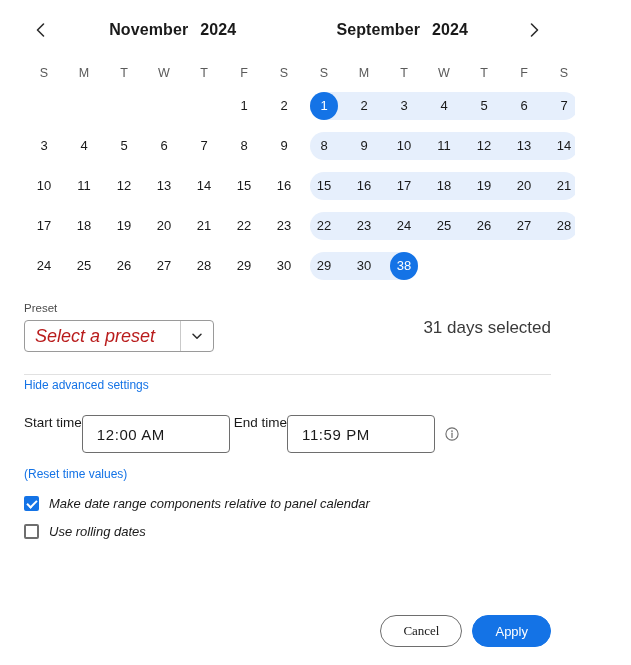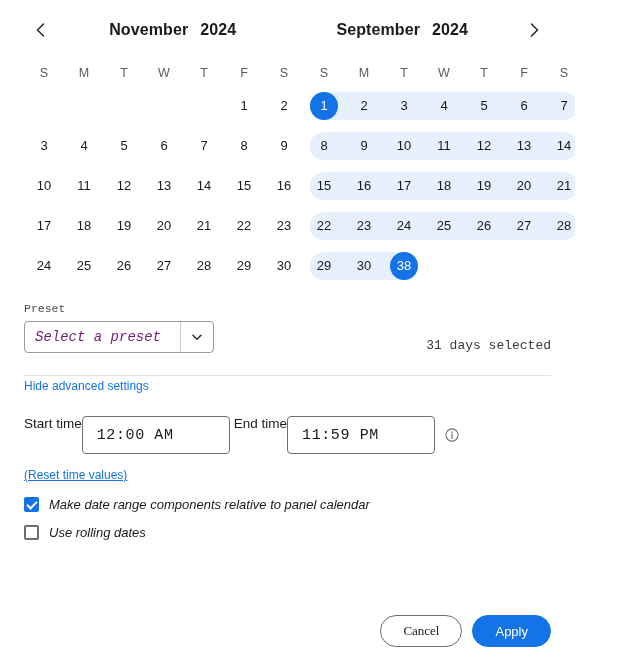--- a/index.html
+++ b/index.html
@@ -109,50 +109,49 @@
     background: #1473e6;
     color: #ffffff;
     font-weight: normal;
   }
 
   
   .preset-row {
     margin-top: 16px;
     padding: 0 24px;
     display: flex;
-    align-items: flex-end;
+    align-items: center;
     justify-content: space-between;
-    font-family: Liberation Mono, monospace;
   }
   .preset-label {
     font-size: 11.5px;
     color: #4b4b4b;
     margin-bottom: 6px;
   }
   .days-selected {
-    font-size: 13px;
+    font-size: 17px;
     color: #3a3a3a;
     padding-top: 2px;
   }
   .select-box {
     width: 190px;
     height: 32px;
     border: 1px solid #9a9a9a;
     border-radius: 4px;
     display: flex;
     align-items: center;
     box-sizing: border-box;
     background: #fff;
   }
   .select-value {
     flex: 1;
     padding: 0 10px;
-    font-size: 14px;
+    font-size: 18px;
     font-style: italic;
-    color: #701a75;
+    color: #b91c1c;
   }
   .select-caret {
     width: 32px;
     height: 30px;
     border-left: 1px solid #c9c9c9;
     display: flex;
     align-items: center;
     justify-content: center;
     color: #333;
   }
@@ -191,36 +190,34 @@
     border: 1px solid #6e6e6e;
     border-radius: 4px;
     box-sizing: border-box;
     display: flex;
     align-items: center;
     padding: 12px 14px;
     font-size: 15px;
     color: #1a1a1a;
     letter-spacing: .6px;
     background: #fff;
-    font-family: Liberation Mono, monospace;
   }
   .info-icon {
     margin-left: 10px;
     margin-bottom: 12px;
     width: 14px;
     height: 14px;
     color: #6e6e6e;
   }
   .reset-link {
     margin: 14px 24px 0 24px;
     font-size: 12px;
     color: #1473e6;
     cursor: pointer;
     display: inline-block;
-    text-decoration: underline;
   }
 
   
   .check-row {
     display: flex;
     align-items: center;
     padding: 0 24px;
     margin-top: 14px;
   }
   .check-row + .check-row { margin-top: 13px; }

